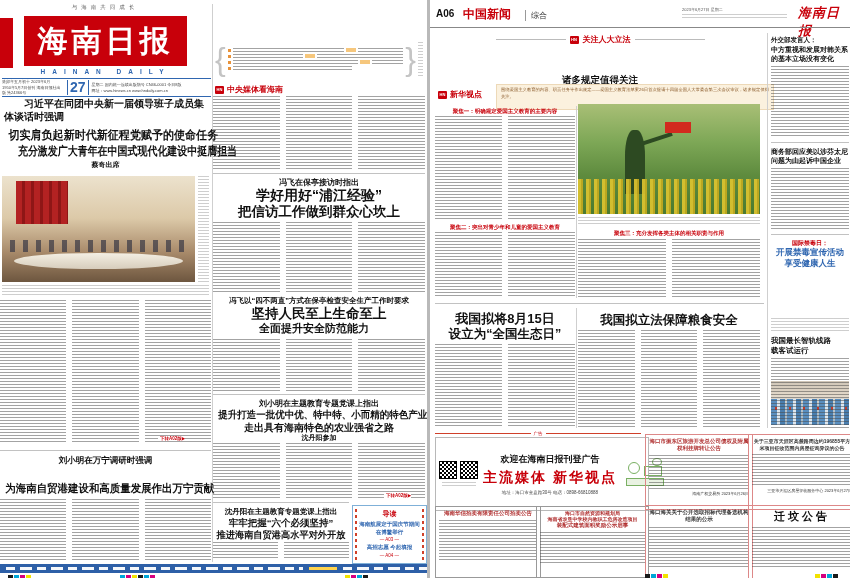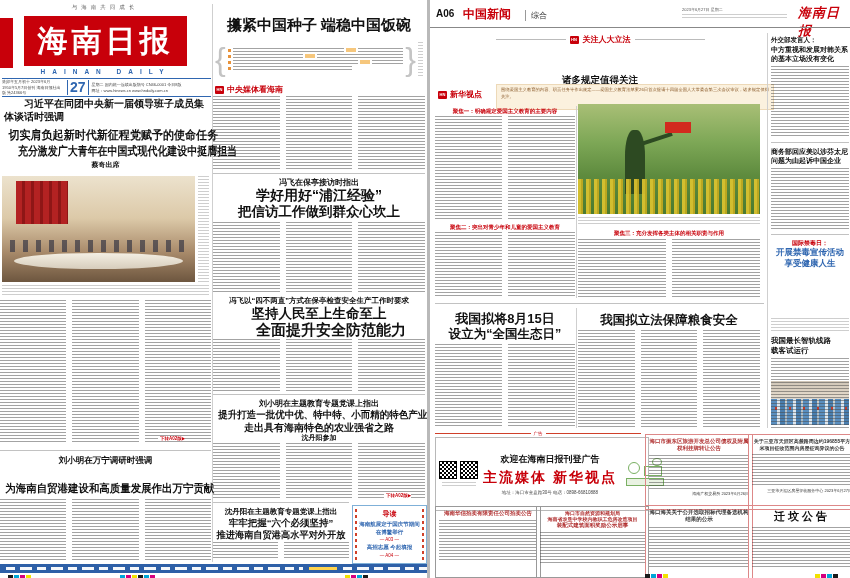--- a/index.html
+++ b/index.html
@@ -112,21 +112,20 @@
   <div class="abs rule" style="left:0;top:450px;width:211px"></div>
 
   <div class="abs ctr b7" style="left:0;top:455px;width:211px;font-size:8.5px">刘小明在万宁调研时强调</div>
   <div class="abs ctr b9 nw" style="left:0;top:481px;width:211px;font-size:11px;transform:scaleX(.95);transform-origin:center">为海南自贸港建设和高质量发展作出万宁贡献</div>
   <div class="abs cols" style="left:0;top:499px;width:211px;height:62px">
     <div class="tx"></div>
     <div class="tx"></div>
     <div class="tx"></div>
   </div>
 
-  <div class="abs ctr b9 nw" style="left:213px;top:16px;width:212px;font-size:15px">攥紧中国种子 端稳中国饭碗</div>
 
   <div class="abs" style="left:215px;top:38px;width:208px;height:42px;display:flex;align-items:center;gap:2px">
     <span class="brace">{</span>
     <div style="flex:1">
       <div class="sumrow">
           <span class="bu"></span>
           <div class="tx seg" style="flex:1"></div>
           <span class="chip"></span>
           <div class="tx seg" style="width:26%"></div>
         </div>
@@ -167,21 +166,21 @@
   <div class="abs ctr b9 nw" style="left:213px;top:187px;width:212px;font-size:14px">学好用好“浦江经验”</div>
   <div class="abs ctr b9 nw" style="left:213px;top:203px;width:212px;font-size:13.5px">把信访工作做到群众心坎上</div>
   <div class="abs cols" style="left:213px;top:222px;width:212px;height:70px">
     <div class="tx"></div>
     <div class="tx"></div>
     <div class="tx"></div>
   </div>
 
   <div class="abs ctr b7 nw" style="left:213px;top:296px;width:212px;font-size:7.5px">冯飞以“四不两直”方式在保亭检查安全生产工作时要求</div>
   <div class="abs ctr b9 nw" style="left:213px;top:305px;width:212px;font-size:13.5px">坚持人民至上生命至上</div>
-  <div class="abs ctr b9 nw" style="left:225px;top:321px;width:212px;font-size:15px">全面提升安全防范能力</div>
+  <div class="abs ctr b9 nw" style="left:208px;top:321px;width:212px;font-size:11px">全面提升安全防范能力</div>
   <div class="abs cols" style="left:213px;top:339px;width:212px;height:52px">
     <div class="tx"></div>
     <div class="tx"></div>
     <div class="tx"></div>
   </div>
 
   <div class="abs rule" style="left:213px;top:394px;width:212px"></div>
 
   <div class="abs ctr b7" style="left:213px;top:398px;width:212px;font-size:8px">刘小明在主题教育专题党课上指出</div>
   <div class="abs ctr b9 nw" style="left:213px;top:408px;width:212px;font-size:10px;transform:scaleX(.95);transform-origin:center">提升打造一批优中优、特中特、小而精的特色产业</div>

